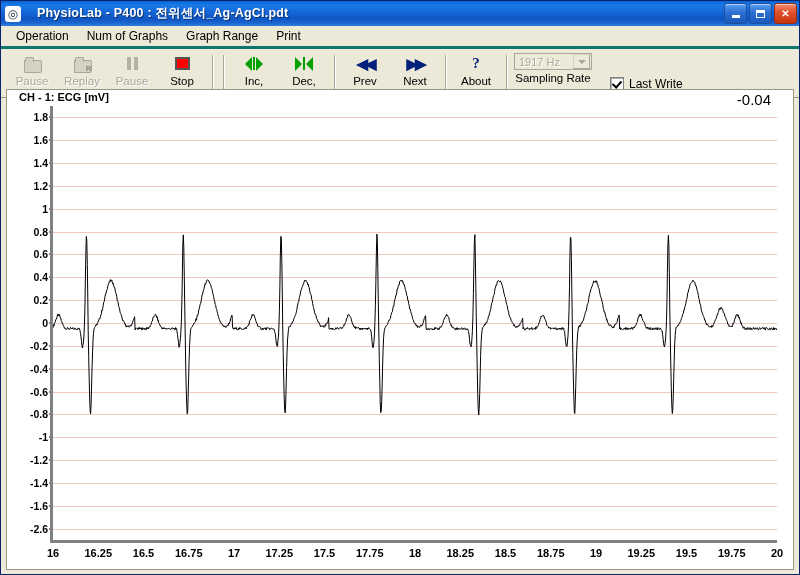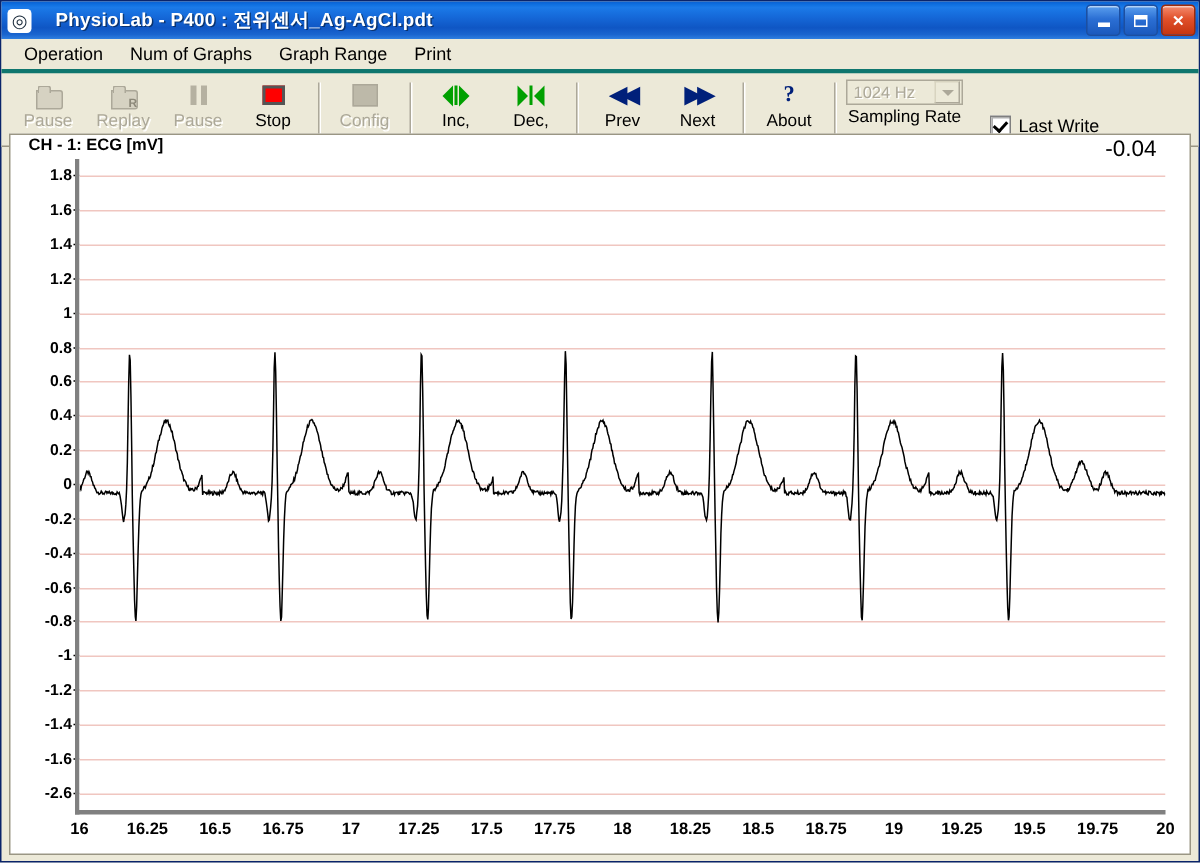--- a/index.html
+++ b/index.html
@@ -158,26 +158,20 @@
 
     <div class="tool">
       <div class="ic">
           <div class="ico-stop"></div>
         </div>
       <div class="lb">Stop</div>
     </div>
 
     <div class="sep"></div>
 
-    <div class="tool disabled">
-      <div class="ic">
-          <div class="ico-config"></div>
-        </div>
-      <div class="lb">Config</div>
-    </div>
 
     <div class="sep"></div>
 
     <div class="tool">
       <div class="ic">
           <div class="ico-incdec">
         <div class="tri tri-l"></div>
             <div class="bar"></div>
             <div class="tri tri-r"></div>
           </div>
@@ -218,21 +212,21 @@
       <div class="ic">
           <div class="ico-about">?</div>
         </div>
       <div class="lb">About</div>
     </div>
 
     <div class="sep"></div>
 
     <div class="srgroup">
       <div class="srcombo">
-        <span>1024 Hz</span>
+        <span>1917 Hz</span>
         <div class="srarrow">
             <i></i>
           </div>
       </div>
       <div class="srlabel">Sampling Rate</div>
     </div>
 
     <div class="lwgroup">
       <div class="cbox"></div>
       <div class="lwlabel">Last Write</div>

